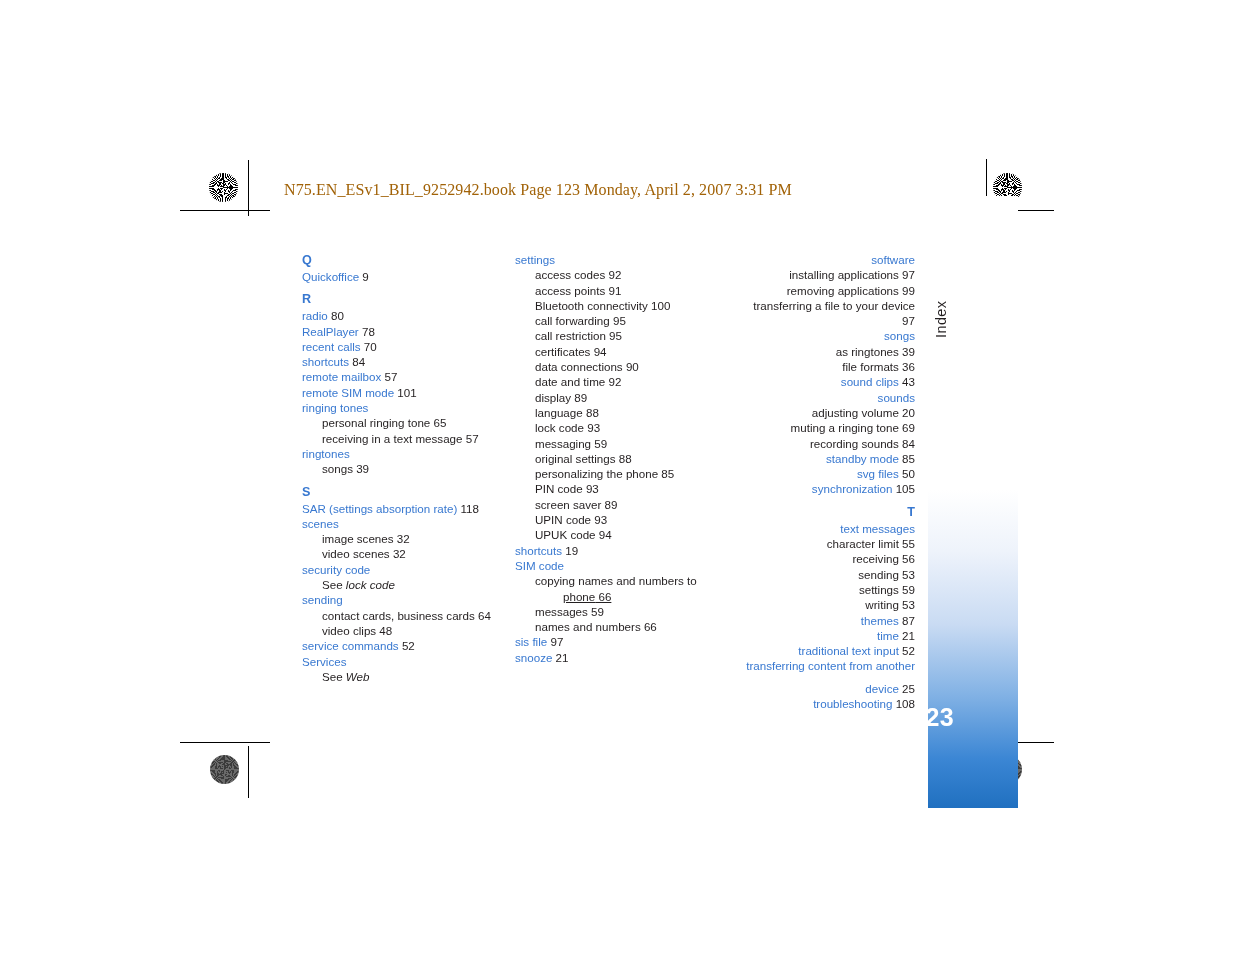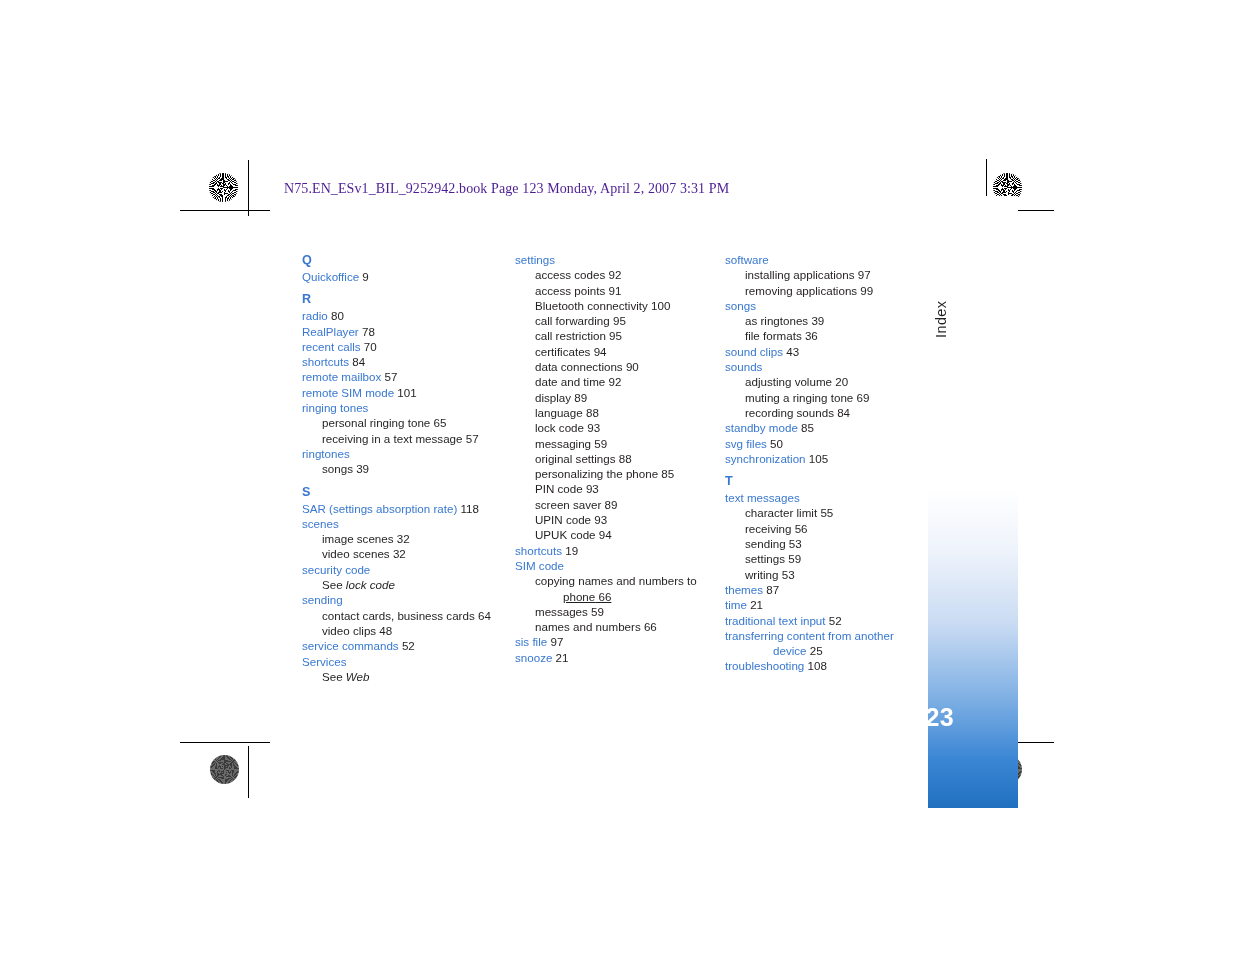--- a/index.html
+++ b/index.html
@@ -14,22 +14,22 @@
     font-family: "Liberation Sans", sans-serif;
     overflow: hidden;
   }
 
   
   .print-header {
     position: absolute;
     left: 284px;
     top: 181px;
     font-family: "Liberation Serif", serif;
-    font-size: 14px;
-    color: #4c1d95;
+    font-size: 16px;
+    color: #a16207;
     white-space: nowrap;
     letter-spacing: 0.1px;
   }
 
   
   .reg-cross {
     position: absolute;
     width: 46px;
     height: 46px;
   }
@@ -60,21 +60,21 @@
   }
   .col {
     position: absolute;
     top: 252px;
     font-size: 11.6px;
     line-height: 15.3px;
     color: #231f20;
   }
   .col-1 { left: 302px; width: 200px; }
   .col-2 { left: 515px; width: 200px; }
-  .col-3 { left: 725px; width: 190px; }
+  .col-3 { left: 725px; width: 190px; text-align: right; }
 
   .letter {
     color: #3878d0;
     font-weight: bold;
     font-size: 12.6px;
     line-height: 17px;
     margin-top: 7px;
     margin-bottom: 0px;
   }
   .col .letter:first-child { margin-top: 0; }
@@ -91,20 +91,21 @@
     padding-left: 20px;
     text-indent: 0;
   }
   .sub.wrap {
     padding-left: 48px;
     text-decoration: underline;
   }
   .sub-blue {
     color: #3878d0;
     padding-left: 48px;
+    margin-top: 7px;
   }
   .sub .it {
     font-style: italic;
   }
 
   
   .tab-strip {
     position: absolute;
     left: 928px;
     top: 196px;
@@ -233,20 +234,21 @@
       <div class="sub wrap"><span>phone</span><span class="pg"> 66</span></div>
       <div class="sub"><span>messages</span><span class="pg"> 59</span></div>
       <div class="sub"><span>names and numbers</span><span class="pg"> 66</span></div>
       <div class="entry"><span>sis file</span><span class="pg"> 97</span></div>
       <div class="entry"><span>snooze</span><span class="pg"> 21</span></div>
     </div>
   <div class="col col-3">
       <div class="entry"><span>software</span></div>
       <div class="sub"><span>installing applications</span><span class="pg"> 97</span></div>
       <div class="sub"><span>removing applications</span><span class="pg"> 99</span></div>
+      <div class="sub"><span>transferring a file to your device</span><span class="pg"> 97</span></div>
       <div class="entry"><span>songs</span></div>
       <div class="sub"><span>as ringtones</span><span class="pg"> 39</span></div>
       <div class="sub"><span>file formats</span><span class="pg"> 36</span></div>
       <div class="entry"><span>sound clips</span><span class="pg"> 43</span></div>
       <div class="entry"><span>sounds</span></div>
       <div class="sub"><span>adjusting volume</span><span class="pg"> 20</span></div>
       <div class="sub"><span>muting a ringing tone</span><span class="pg"> 69</span></div>
       <div class="sub"><span>recording sounds</span><span class="pg"> 84</span></div>
       <div class="entry"><span>standby mode</span><span class="pg"> 85</span></div>
       <div class="entry"><span>svg files</span><span class="pg"> 50</span></div>

